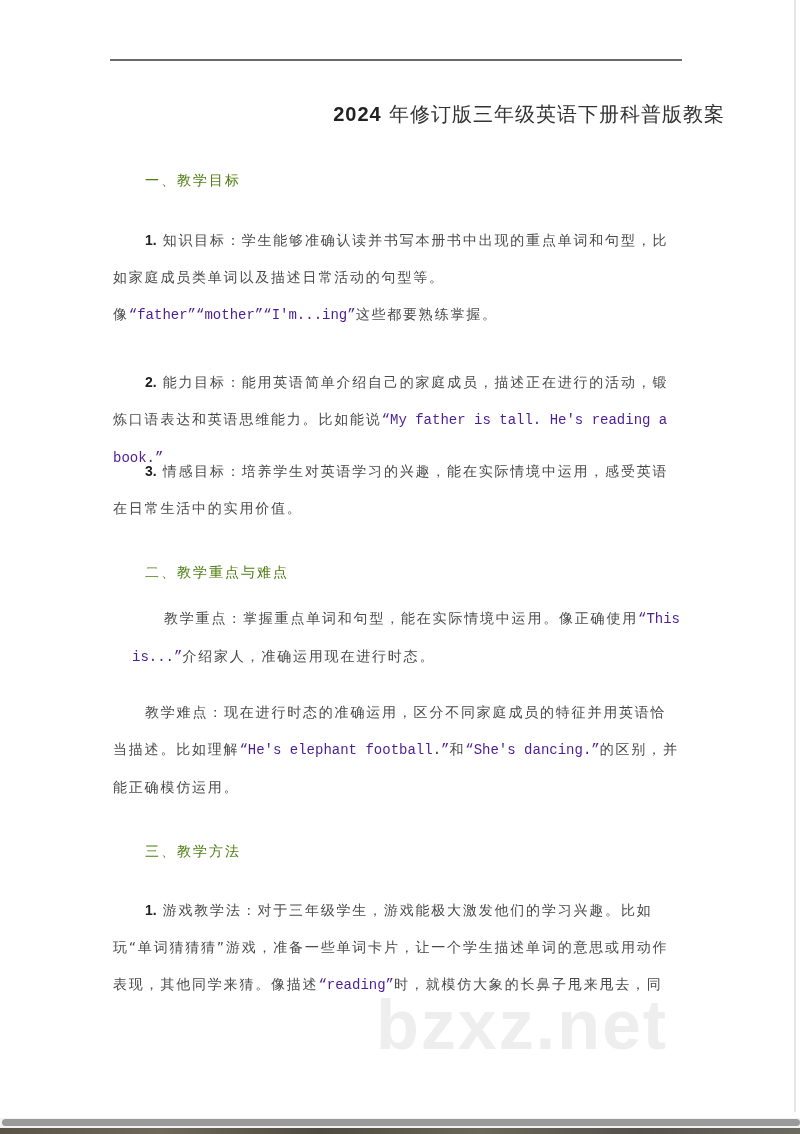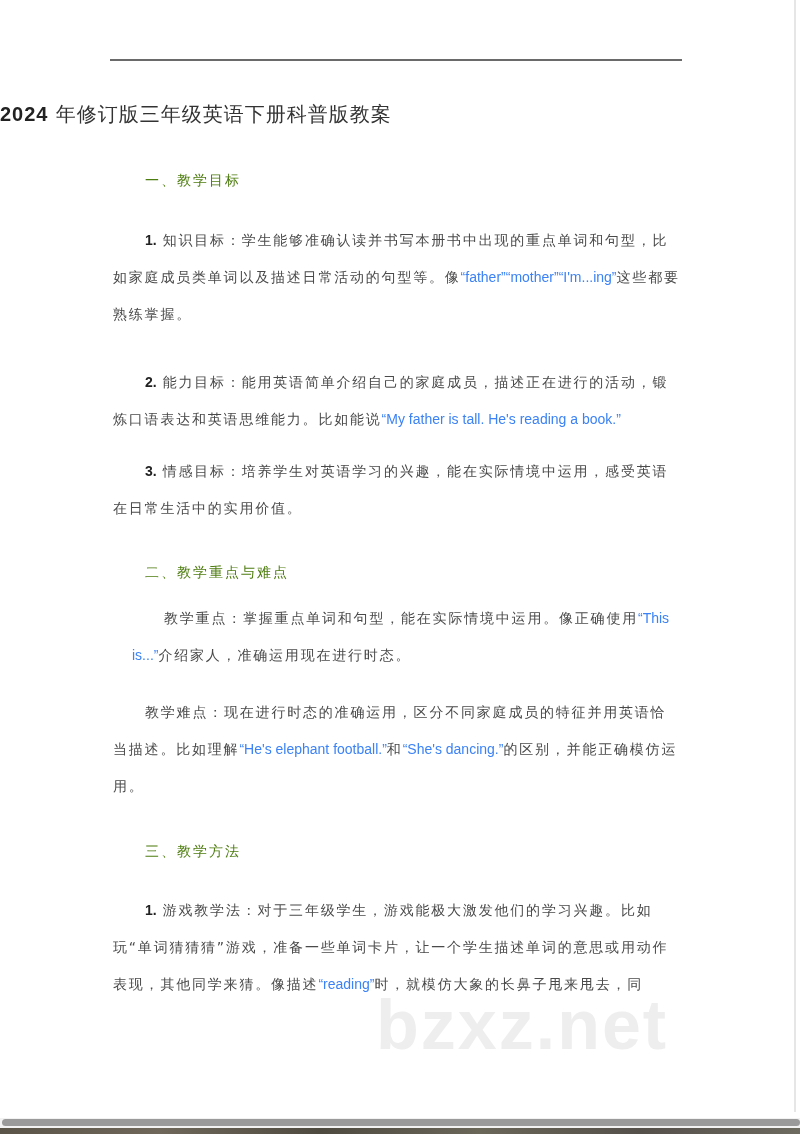--- a/index.html
+++ b/index.html
@@ -5,28 +5,28 @@
   html, body { margin: 0; padding: 0; }
   body {
     width: 800px; height: 1134px; position: relative; overflow: hidden;
     background: #ffffff;
     font-family: "DejaVu Sans", "Liberation Sans", sans-serif;
     color: #444;
   }
   .page-edge { position: absolute; left: 794px; top: 0; width: 2px; height: 1112px; background: #e6e6e6; }
   .header-rule { position: absolute; left: 110px; top: 59px; width: 572px; height: 2px; background: #6a6a6a; }
   .title {
-    position: absolute; left: 0; width: 725px; top: 101px; text-align: left;
+    position: absolute; left: 0; width: 725px; top: 101px; text-align: right;
     font-size: 20px; color: #333; letter-spacing: 1px;
   }
   .title .year { font-family: "Liberation Sans", sans-serif; font-weight: bold; color: #222; }
   .block { position: absolute; left: 113px; width: 568px; font-size: 14px; line-height: 37px; letter-spacing: 1.8px; color: #4a4a4a; }
   .block p { margin: 0; text-indent: 32px; }
   .heading { position: absolute; left: 145px; font-size: 14px; letter-spacing: 2px; color: #4d7c0f; }
-  .en { font-family: Liberation Sans, sans-serif; color: #3b82f6; letter-spacing: 0; }
+  .en { font-family: Liberation Mono, monospace; color: #4c1d95; letter-spacing: 0; }
   .num { font-family: "Liberation Sans", sans-serif; font-weight: bold; color: #222; letter-spacing: 0; margin-right: 6px; }
   .watermark {
     position: absolute; left: 376px; top: 990px; font-family: "Liberation Sans", sans-serif;
     font-weight: bold; font-size: 70px; color: #eeeeee; letter-spacing: 2px; line-height: 1; text-align: right;
   }
   .hscroll-track { position: absolute; left: 0; top: 1118px; width: 800px; height: 10px; background: #f2f2f2; }
   .hscroll-thumb { position: absolute; left: 2px; top: 1119px; width: 798px; height: 7px; border-radius: 4px; background: #9a9a9a; }
   .desk-strip {
     position: absolute; left: 0; top: 1128px; width: 800px; height: 6px;
     background: linear-gradient(90deg, #5a5347 0%, #6e675a 20%, #4f4a40 40%, #6a6658 60%, #55504a 80%, #6d6a60 100%);

